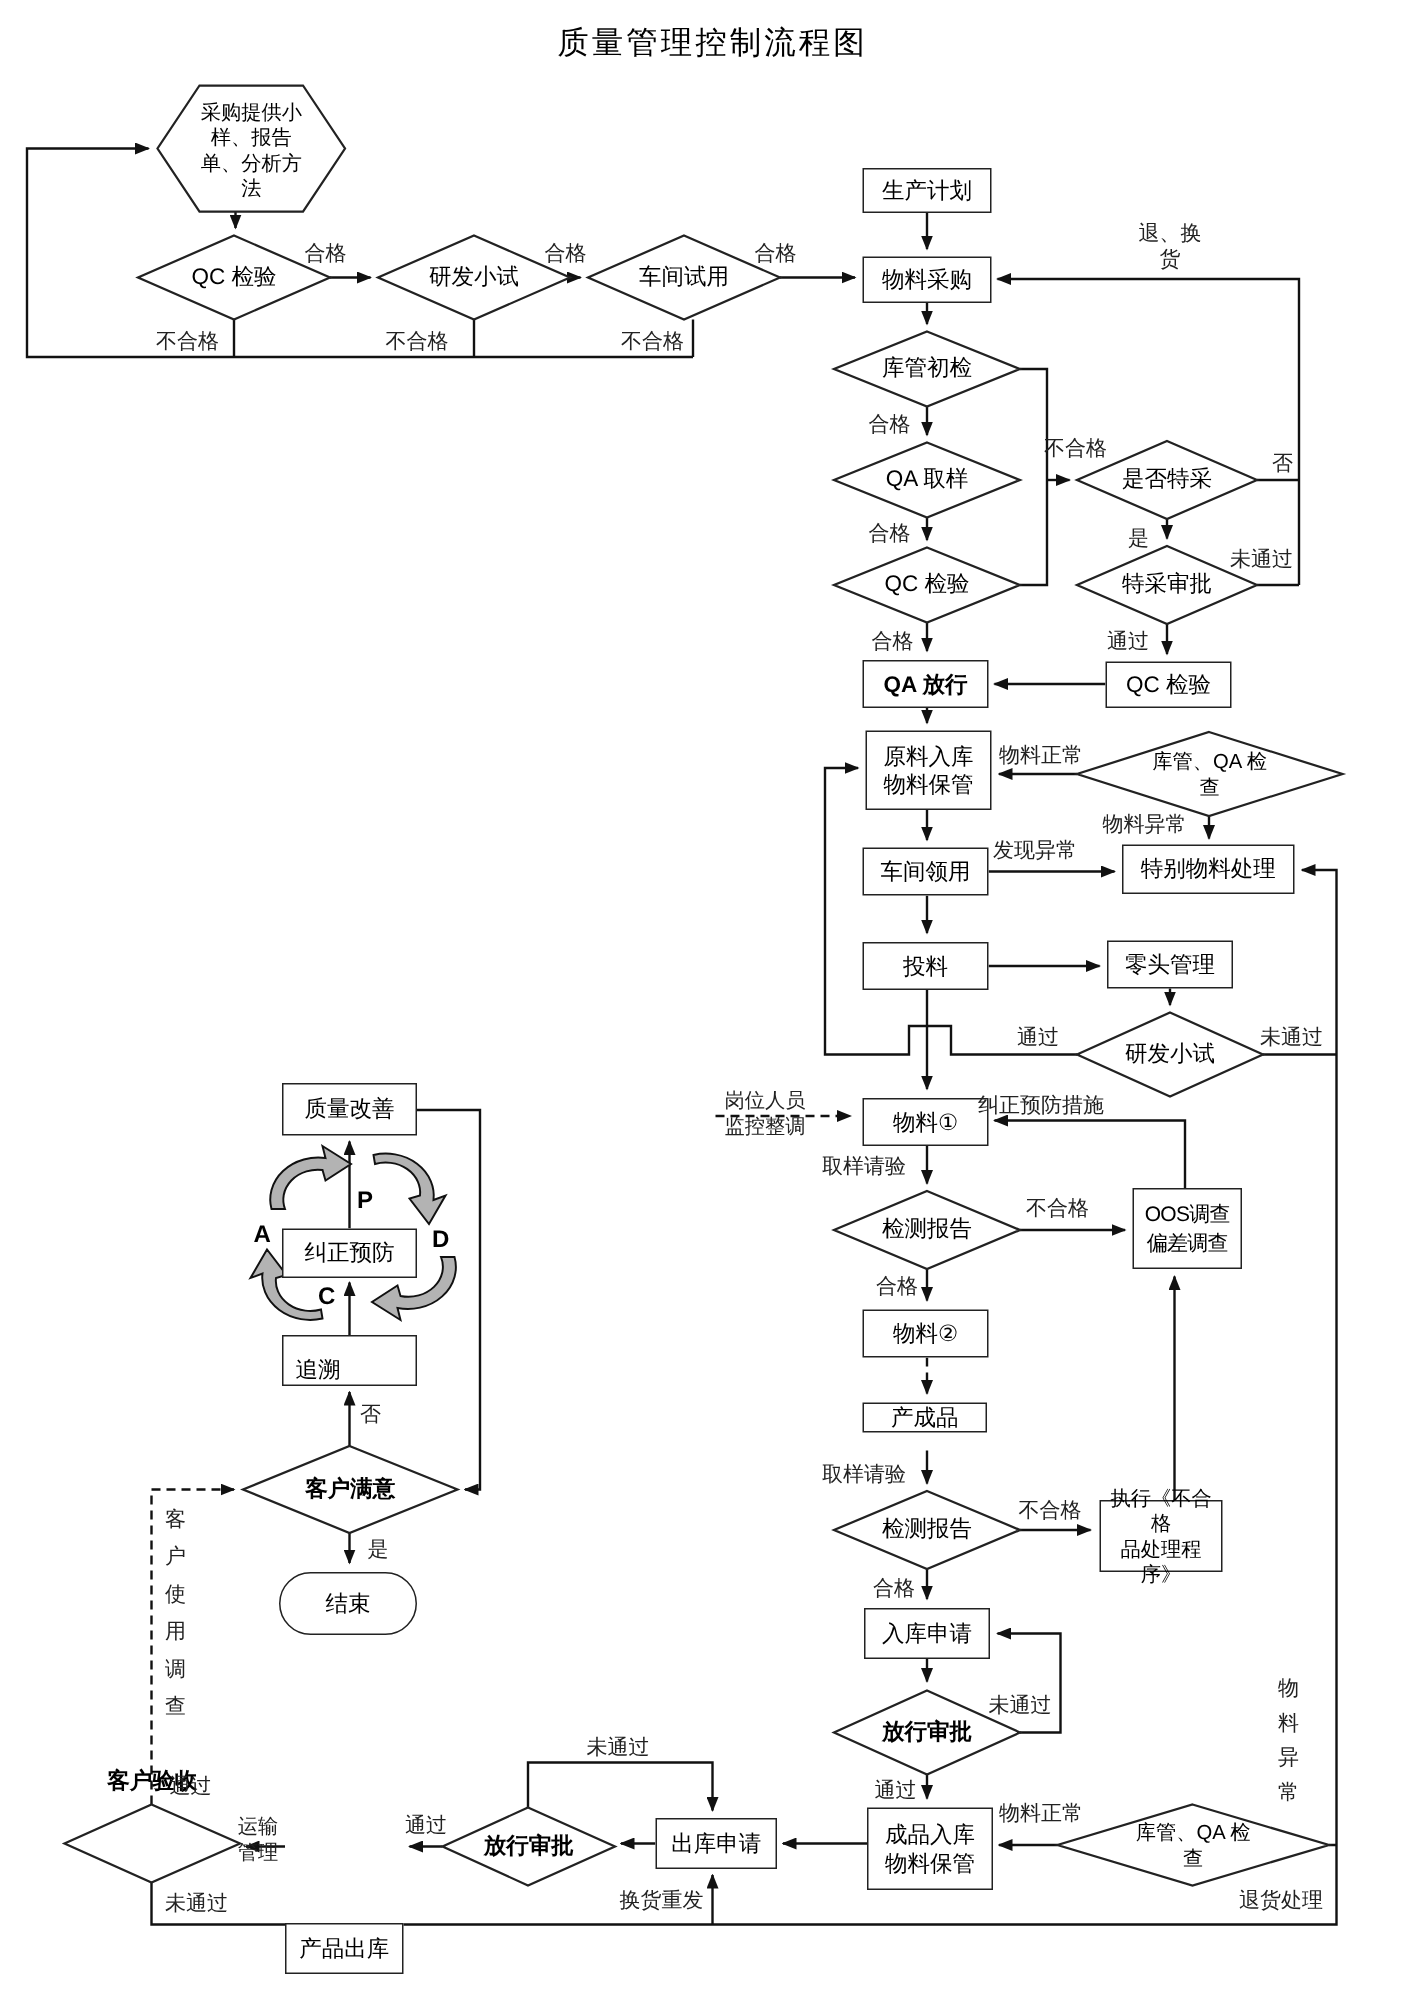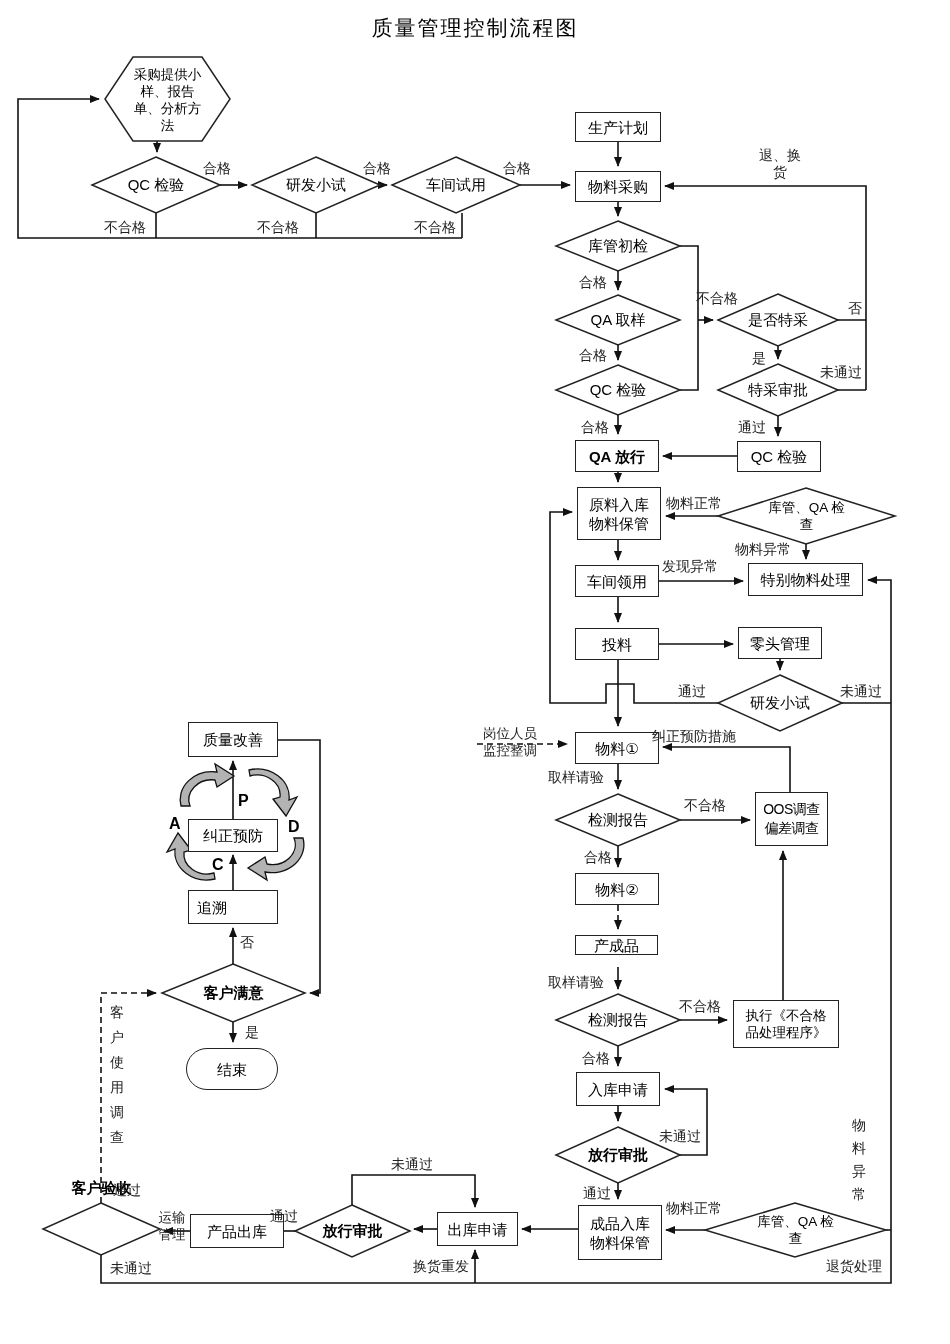--- a/index.html
+++ b/index.html
@@ -15,21 +15,21 @@
   .shape-text{position:absolute;display:flex;align-items:center;justify-content:center;
        text-align:center;font-size:15px;line-height:18px;white-space:pre-line;}
   .lbl{position:absolute;font-size:14px;line-height:17px;white-space:pre-line;color:#222;}
   .lbl.ctr{text-align:center;}
   .bold{font-weight:bold;}
   .sm{font-size:13.5px;line-height:17px;}
   .tight{letter-spacing:-0.5px;font-size:14px;line-height:19px;}
   .vtext{line-height:23px;text-align:center;width:18px;}
   .vtext2{line-height:25px;text-align:center;width:18px;}
   .pdca{position:absolute;font-size:16px;font-weight:bold;}
-  .leftpad{justify-content:flex-start;padding-left:8px;text-align:left;}
+  .leftpad{justify-content:flex-start;padding-left:8px;text-align:left;align-items:flex-end;}
 </style>
 </head>
 <body>
 
 <div class="stage">
 
   <svg class="layer">
     <defs>
       <marker id="arr" markerWidth="10" markerHeight="8" refX="9" refY="4" orient="auto" markerUnits="userSpaceOnUse">
         <path d="M0,0 L10,4 L0,8 z" fill="#111"></path>
@@ -146,27 +146,27 @@
 物料保管</span></div>
   <div class="box" style="left:748px;top:563px;width:115px;height:33px"><span>特别物料处理</span></div>
   <div class="box" style="left:575px;top:565px;width:84px;height:32px"><span>车间领用</span></div>
   <div class="box" style="left:575px;top:628px;width:84px;height:32px"><span>投料</span></div>
   <div class="box" style="left:738px;top:627px;width:84px;height:32px"><span>零头管理</span></div>
   <div class="box" style="left:575px;top:732px;width:84px;height:32px"><span>物料①</span></div>
   <div class="box tight" style="left:755px;top:792px;width:73px;height:54px"><span>OOS调查
 偏差调查</span></div>
   <div class="box" style="left:575px;top:873px;width:84px;height:32px"><span>物料②</span></div>
   <div class="box" style="left:575px;top:935px;width:83px;height:20px"><span>产成品</span></div>
-  <div class="box sm" style="left:733px;top:1000px;width:106px;height:48px"><span>执行《不合格
+  <div class="box sm" style="left:733px;top:1000px;width:82px;height:48px"><span>执行《不合格
 品处理程序》</span></div>
   <div class="box" style="left:576px;top:1072px;width:84px;height:34px"><span>入库申请</span></div>
   <div class="box" style="left:578px;top:1205px;width:84px;height:55px"><span>成品入库
 物料保管</span></div>
   <div class="box" style="left:437px;top:1212px;width:81px;height:34px"><span>出库申请</span></div>
-  <div class="box" style="left:190px;top:1214px;width:94px;height:34px"><span>产品出库</span></div>
+  <div class="box" style="left:190px;top:1282px;width:79px;height:34px"><span>产品出库</span></div>
   <div class="box" style="left:188px;top:722px;width:90px;height:35px"><span>质量改善</span></div>
   <div class="box" style="left:188px;top:819px;width:90px;height:33px"><span>纠正预防</span></div>
   <div class="box leftpad" style="left:188px;top:890px;width:90px;height:34px"><span>追溯</span></div>
   <div class="box stadium" style="left:186px;top:1048px;width:92px;height:42px"><span>结束</span></div>
 
   <div class="shape-text sm" style="left:105px;top:57px;width:125px;height:85px">采购提供小
 样、报告
 单、分析方
 法</div>
   <div class="shape-text" style="left:92px;top:157px;width:128px;height:56px">QC 检验</div>

